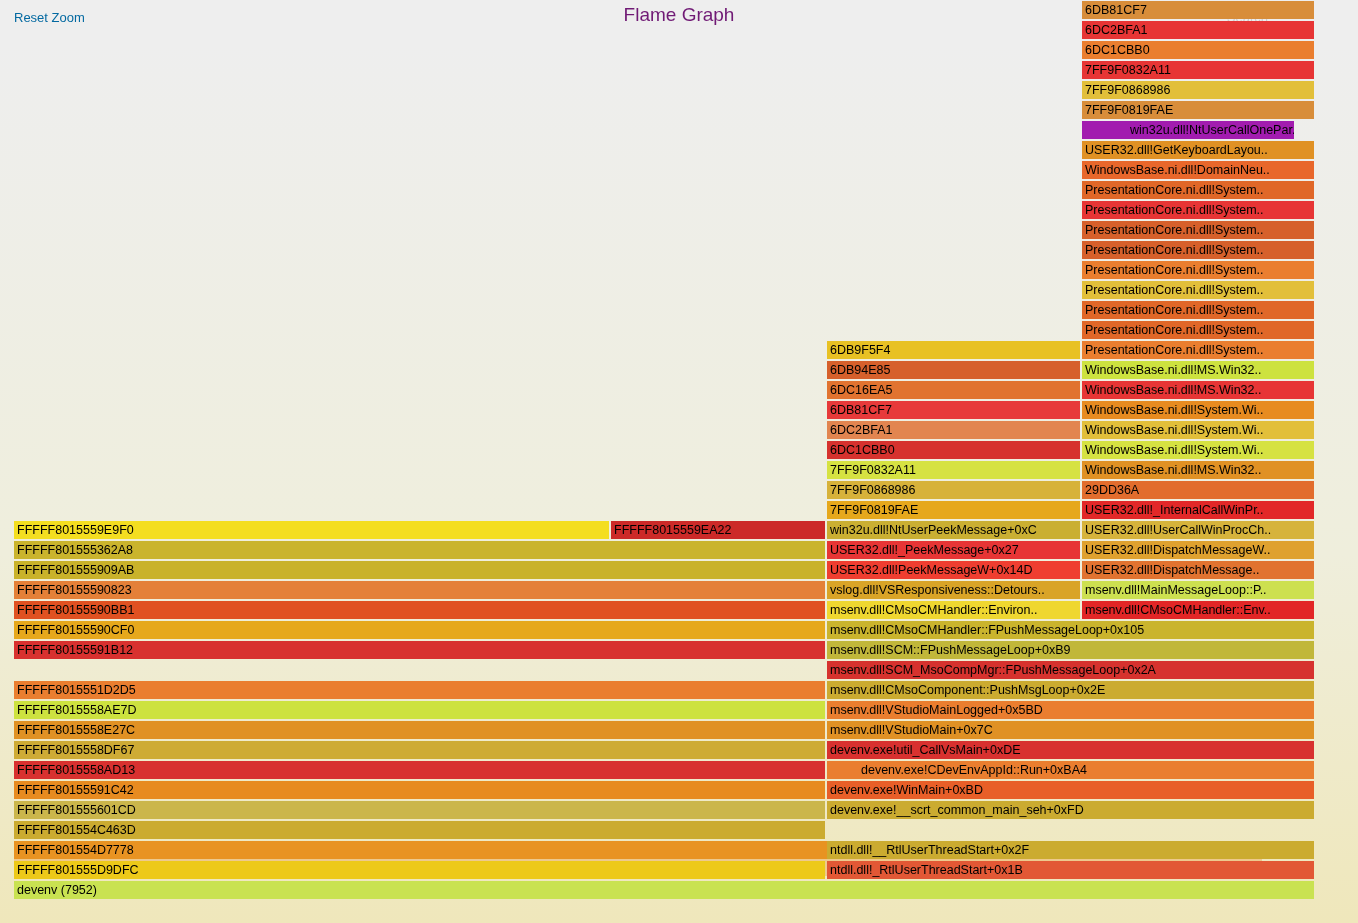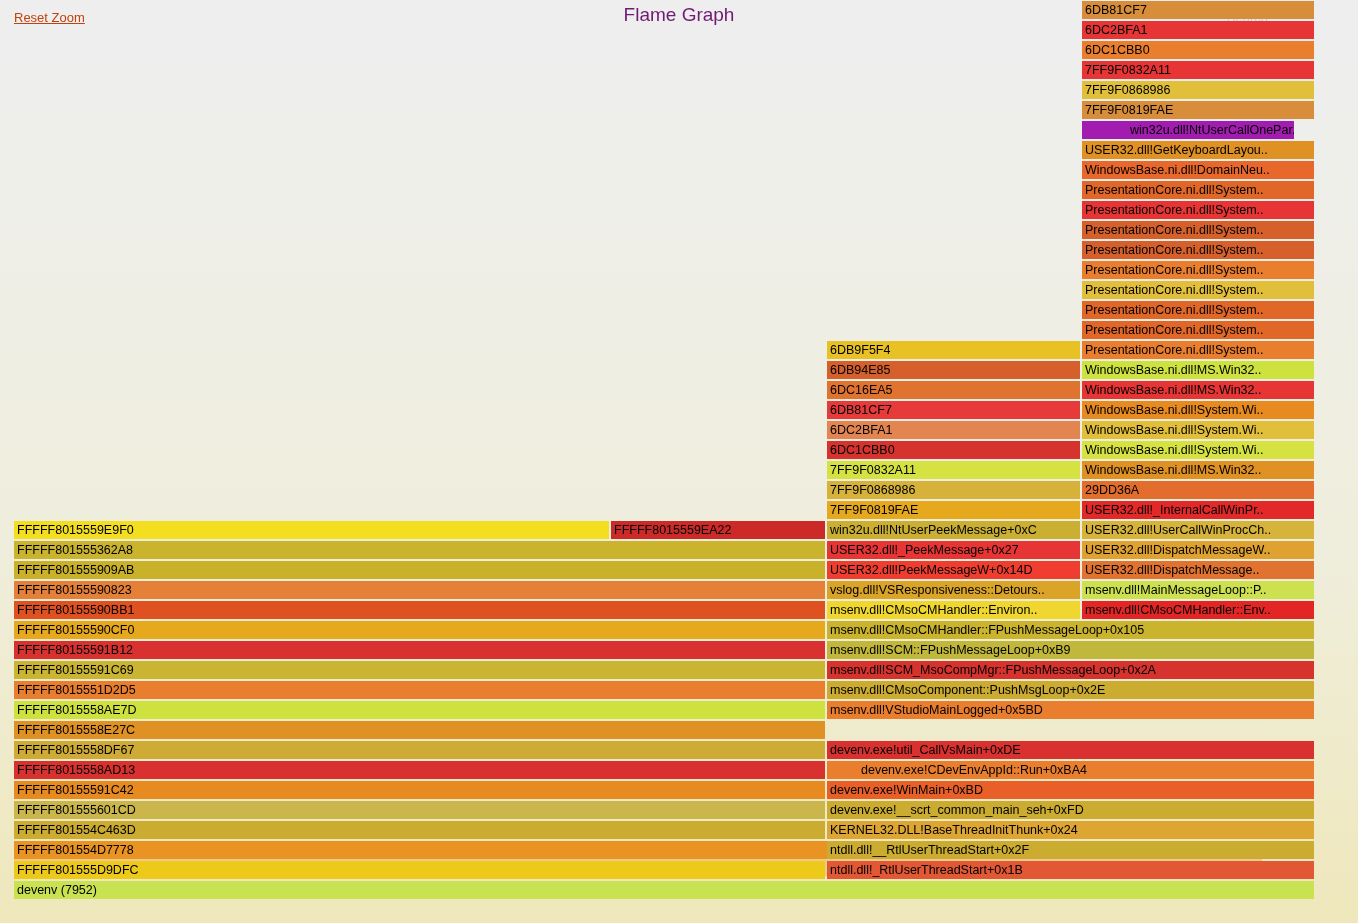--- a/index.html
+++ b/index.html
@@ -17,23 +17,22 @@
   .header-row {
     position: relative;
     height: 28px;
     padding-top: 4px;
   }
   .reset-zoom {
     position: absolute;
     left: 14px;
     top: 10px;
     font-size: 13px;
-    color: #c2410c;
+    color: #0369a1;
     cursor: pointer;
-    text-decoration: underline;
   }
   .title {
     position: absolute;
     left: 0; right: 0;
     text-align: center;
     top: 4px;
     font-size: 19px;
     color: #701a75;
   }
   .search {
@@ -76,35 +75,34 @@
     <div class="search">Search</div>
   </div>
   <div class="chart-area" id="chart-area">
       <div class="flame-rect" style="left: 0px; width: 1248px; top: 858px; background: rgb(237, 201, 141);">all</div>
       <div class="flame-rect" style="left: 0px; width: 1300px; top: 881px; background: rgb(201, 226, 81);">devenv (7952)</div>
       <div class="flame-rect" style="left: 0px; width: 811px; top: 861px; background: rgb(237, 201, 25);">FFFFF801555D9DFC</div>
       <div class="flame-rect" style="left: 813px; width: 487px; top: 861px; background: rgb(226, 88, 53);">ntdll.dll!_RtlUserThreadStart+0x1B</div>
       <div class="flame-rect" style="left: 0px; width: 975px; top: 841px; background: rgb(232, 147, 34);">FFFFF801554D7778</div>
       <div class="flame-rect" style="left: 813px; width: 487px; top: 841px; background: rgb(203, 171, 48);">ntdll.dll!__RtlUserThreadStart+0x2F</div>
       <div class="flame-rect" style="left: 0px; width: 811px; top: 821px; background: rgb(203, 171, 48);">FFFFF801554C463D</div>
-      <div class="flame-rect" style="left: 813px; width: 487px; top: 821px; background: rgb(221, 166, 51);">KERNEL32.DLL!BaseThreadInitThunk+0x24</div>
       <div class="flame-rect" style="left: 0px; width: 811px; top: 801px; background: rgb(203, 182, 75);">FFFFF801555601CD</div>
       <div class="flame-rect" style="left: 813px; width: 487px; top: 801px; background: rgb(203, 171, 48);">devenv.exe!__scrt_common_main_seh+0xFD</div>
       <div class="flame-rect" style="left: 0px; width: 811px; top: 781px; background: rgb(231, 139, 32);">FFFFF80155591C42</div>
       <div class="flame-rect" style="left: 813px; width: 487px; top: 781px; background: rgb(232, 95, 40);">devenv.exe!WinMain+0xBD</div>
       <div class="flame-rect" style="left: 0px; width: 811px; top: 761px; background: rgb(216, 49, 47);">FFFFF8015558AD13</div>
       <div class="flame-rect" style="left: 813px; width: 487px; top: 761px; background: rgb(234, 126, 47); padding-left: 34px;">devenv.exe!CDevEnvAppId::Run+0xBA4</div>
       <div class="flame-rect" style="left: 0px; width: 811px; top: 741px; background: rgb(206, 171, 53);">FFFFF8015558DF67</div>
       <div class="flame-rect" style="left: 813px; width: 487px; top: 741px; background: rgb(216, 49, 47);">devenv.exe!util_CallVsMain+0xDE</div>
       <div class="flame-rect" style="left: 0px; width: 811px; top: 721px; background: rgb(224, 145, 36);">FFFFF8015558E27C</div>
+      <div class="flame-rect" style="left: 813px; width: 487px; top: 721px; background: rgb(224, 145, 36);">msenv.dll!VStudioMain+0x7C</div>
       <div class="flame-rect" style="left: 0px; width: 811px; top: 701px; background: rgb(205, 226, 63);">FFFFF8015558AE7D</div>
       <div class="flame-rect" style="left: 813px; width: 487px; top: 701px; background: rgb(234, 126, 47);">msenv.dll!VStudioMainLogged+0x5BD</div>
       <div class="flame-rect" style="left: 0px; width: 811px; top: 681px; background: rgb(234, 126, 47);">FFFFF8015551D2D5</div>
       <div class="flame-rect" style="left: 813px; width: 487px; top: 681px; background: rgb(203, 171, 48);">msenv.dll!CMsoComponent::PushMsgLoop+0x2E</div>
-      <div class="flame-rect" style="left: 0px; width: 811px; top: 661px; background: rgb(201, 181, 50);">FFFFF80155591C69</div>
       <div class="flame-rect" style="left: 813px; width: 487px; top: 661px; background: rgb(214, 50, 46);">msenv.dll!SCM_MsoCompMgr::FPushMessageLoop+0x2A</div>
       <div class="flame-rect" style="left: 0px; width: 811px; top: 641px; background: rgb(216, 49, 47);">FFFFF80155591B12</div>
       <div class="flame-rect" style="left: 813px; width: 487px; top: 641px; background: rgb(193, 183, 58);">msenv.dll!SCM::FPushMessageLoop+0xB9</div>
       <div class="flame-rect" style="left: 0px; width: 811px; top: 621px; background: rgb(230, 168, 28);">FFFFF80155590CF0</div>
       <div class="flame-rect" style="left: 813px; width: 487px; top: 621px; background: rgb(202, 180, 45);">msenv.dll!CMsoCMHandler::FPushMessageLoop+0x105</div>
       <div class="flame-rect" style="left: 0px; width: 811px; top: 601px; background: rgb(224, 81, 33);">FFFFF80155590BB1</div>
       <div class="flame-rect" style="left: 813px; width: 253px; top: 601px; background: rgb(239, 215, 48);">msenv.dll!CMsoCMHandler::Environ..</div>
       <div class="flame-rect" style="left: 1068px; width: 232px; top: 601px; background: rgb(226, 38, 38);">msenv.dll!CMsoCMHandler::Env..</div>
       <div class="flame-rect" style="left: 0px; width: 811px; top: 581px; background: rgb(228, 128, 56);">FFFFF80155590823</div>
       <div class="flame-rect" style="left: 813px; width: 253px; top: 581px; background: rgb(217, 164, 39);">vslog.dll!VSResponsiveness::Detours..</div>

